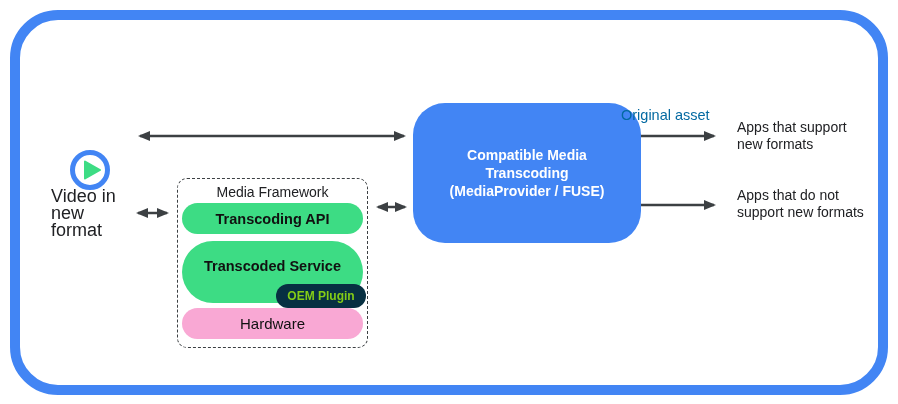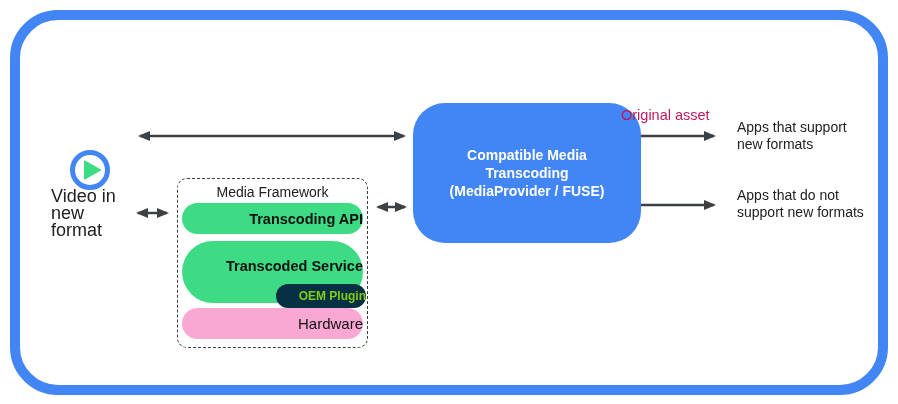--- a/index.html
+++ b/index.html
@@ -45,21 +45,21 @@
   .mf-title {
     position: absolute;
     left: 0; right: 0; top: 5px;
     text-align: center;
     font-size: 14px;
   }
   .pill {
     position: absolute;
     left: 4px; right: 4px;
     border-radius: 999px;
-    display: flex; align-items: center; justify-content: flex-end;
+    display: flex; align-items: center; justify-content: center;
     font-weight: bold; font-size: 14.5px;
     color: #111111;
   }
   .pill-api { top: 24px; height: 31px; background: #3DDC84; }
   .pill-service { top: 62px; height: 62px; background: #3DDC84; padding-bottom: 12px; box-sizing: border-box; }
   .pill-oem {
     left: auto; right: 1px; width: 90px;
     top: 105px; height: 24px;
     background: #073042; color: #84cc16;
     font-size: 12px;
@@ -75,21 +75,21 @@
     border-radius: 32px;
     display: flex; align-items: center; justify-content: center;
     color: #ffffff;
     font-weight: bold; font-size: 14px; line-height: 18px;
     text-align: center;
     white-space: pre-line;
   }
 
   .asset-label {
     position: absolute;
-    color: #be185d;
+    color: #0369a1;
     font-size: 14.5px;
     white-space: nowrap;
   }
   .asset-original { left: 621px; top: 107px; }
   .asset-transcoded { left: 621px; top: 212px; }
 
   .apps-text {
     position: absolute;
     font-size: 14px; line-height: 17px;
     white-space: pre-line;

